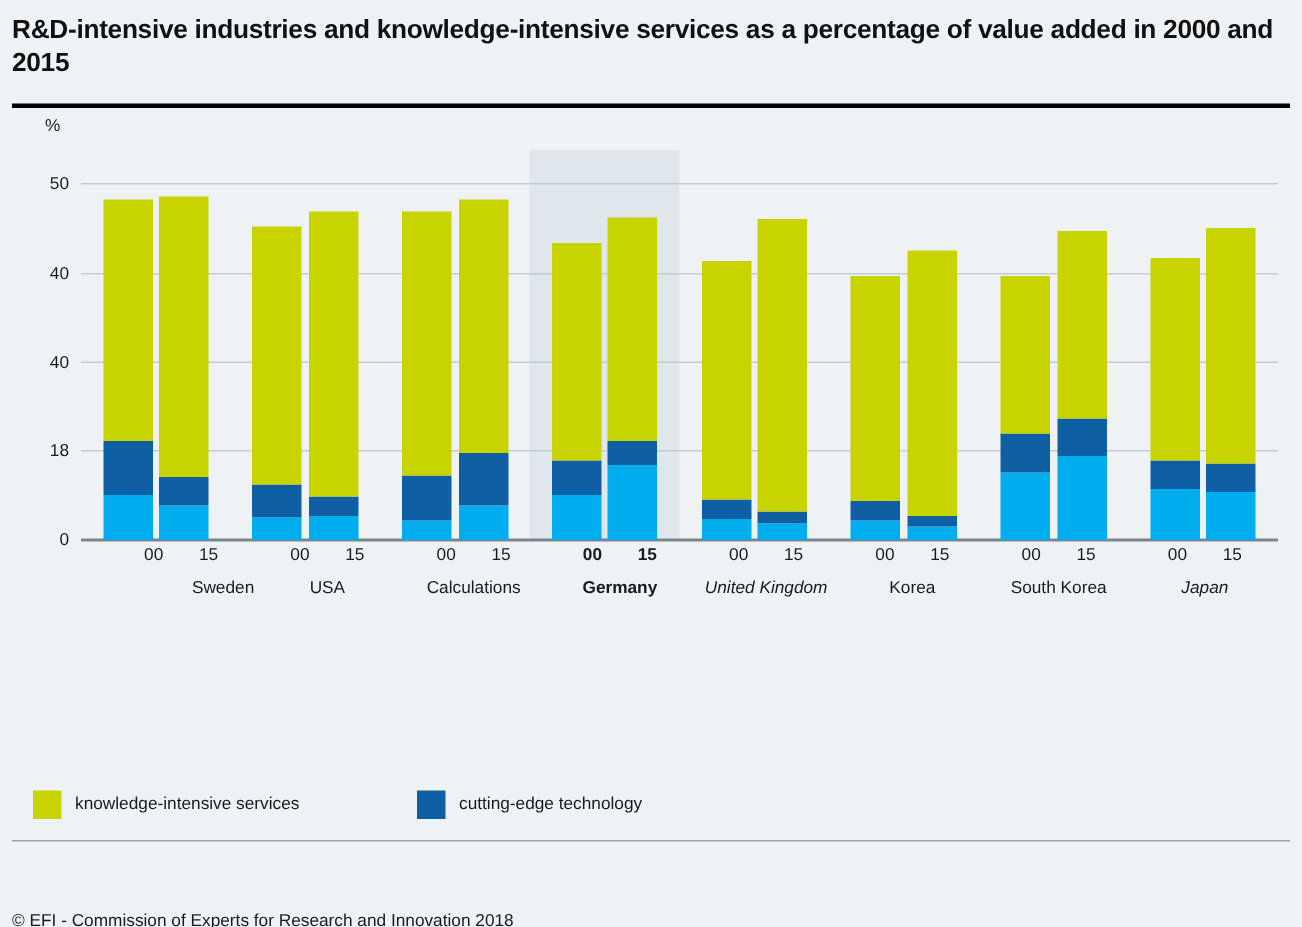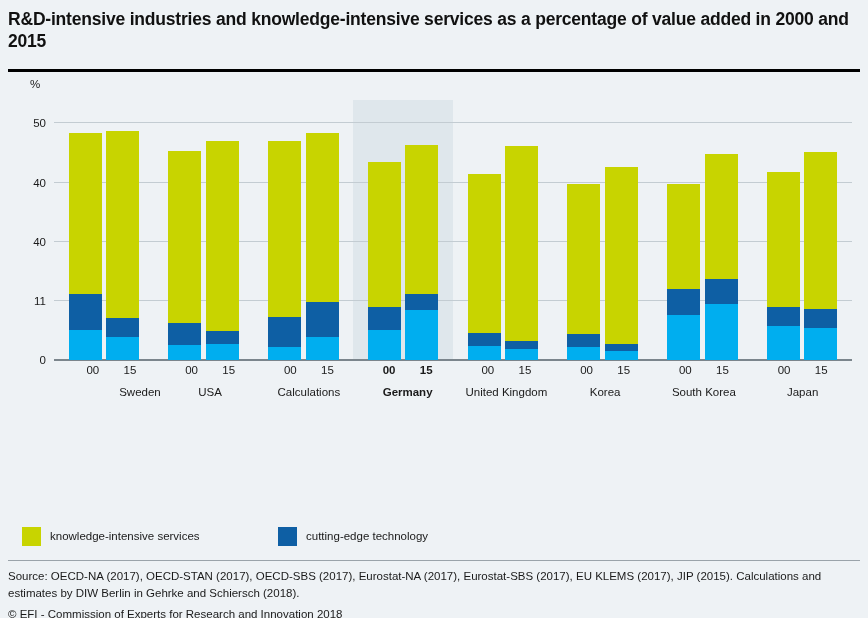--- a/index.html
+++ b/index.html
@@ -100,21 +100,21 @@
   }
   .axis-line {
     position: absolute;
     left: 46px;
     right: 8px;
     top: 288px;
     border-top: 1px solid #7b858c;
   }
   .xlabels {
     position: absolute;
-    left: 54px;
+    left: 64px;
     right: 8px;
     top: 292px;
     height: 46px;
   }
   .xtick {
     position: absolute;
     text-align: center;
     font-size: 11.5px;
     color: #1a1a1a;
   }
@@ -182,21 +182,21 @@
   <div class="rule"></div>
 
   <div class="chart-area">
     <div class="yunit">%</div>
     <div class="plot" id="plot">
       <div class="highlight-band" style="left: 37.5%; width: 12.5%;"></div>
         <div class="gridline zero" style="bottom: 0px;">
           <span class="ytick">0</span>
         </div>
         <div class="gridline" style="bottom: 59.0909px;">
-          <span class="ytick">11</span>
+          <span class="ytick">18</span>
         </div>
         <div class="gridline" style="bottom: 118.182px;">
           <span class="ytick">40</span>
         </div>
         <div class="gridline" style="bottom: 177.273px;">
           <span class="ytick">40</span>
         </div>
         <div class="gridline" style="bottom: 236.364px;">
           <span class="ytick">50</span>
         </div>
@@ -292,41 +292,40 @@
         <div class="xtick" style="left: 19.0312%; width: 4.125%;">15</div>
         <div class="grouplabel" style="left: 12.5%; width: 12.5%;">USA</div>
         <div class="xtick" style="left: 26.8438%; width: 4.125%;">00</div>
         <div class="xtick" style="left: 31.5312%; width: 4.125%;">15</div>
         <div class="grouplabel" style="left: 25%; width: 12.5%;">Calculations</div>
         <div class="xtick bold" style="left: 39.3438%; width: 4.125%;">00</div>
         <div class="xtick bold" style="left: 44.0312%; width: 4.125%;">15</div>
         <div class="grouplabel bold" style="left: 37.5%; width: 12.5%;">Germany</div>
         <div class="xtick" style="left: 51.8438%; width: 4.125%;">00</div>
         <div class="xtick" style="left: 56.5312%; width: 4.125%;">15</div>
-        <div class="grouplabel" style="left: 50%; width: 12.5%;">United Kingdom</div>
+        <div class="grouplabel" style="left: 50%; width: 12.5%; font-style: italic;">United Kingdom</div>
         <div class="xtick" style="left: 64.3438%; width: 4.125%;">00</div>
         <div class="xtick" style="left: 69.0312%; width: 4.125%;">15</div>
         <div class="grouplabel" style="left: 62.5%; width: 12.5%;">Korea</div>
         <div class="xtick" style="left: 76.8438%; width: 4.125%;">00</div>
         <div class="xtick" style="left: 81.5312%; width: 4.125%;">15</div>
         <div class="grouplabel" style="left: 75%; width: 12.5%;">South Korea</div>
         <div class="xtick" style="left: 89.3438%; width: 4.125%;">00</div>
         <div class="xtick" style="left: 94.0312%; width: 4.125%;">15</div>
-        <div class="grouplabel" style="left: 87.5%; width: 12.5%;">Japan</div>
+        <div class="grouplabel" style="left: 87.5%; width: 12.5%; font-style: italic;">Japan</div>
       </div>
   </div>
 
   <div class="legend" id="legend" style="position: absolute; height: 22px;">
       <div class="legend-item" style="position: absolute; left: 256px;">
         <span class="legend-swatch" style="background: rgb(14, 95, 164);"></span>
         <span class="legend-label">cutting-edge technology</span>
       </div>
       <div class="legend-item" style="position: absolute; left: 0px;">
         <span class="legend-swatch" style="background: rgb(200, 212, 0);"></span>
         <span class="legend-label">knowledge-intensive services</span>
       </div>
     </div>
 
   <div class="rule-bottom"></div>
-  <div class="source">Source: OECD-NA (2017), OECD-STAN (2017), OECD-SBS (2017), Eurostat-NA (2017), Eurostat-SBS (2017), EU KLEMS (2017), JIP (2015). Calculations and estimates by DIW Berlin in Gehrke and Schiersch (2018).</div>
   <div class="copyright">© EFI - Commission of Experts for Research and Innovation 2018</div>
 
 </div>
 
 </body></html>

